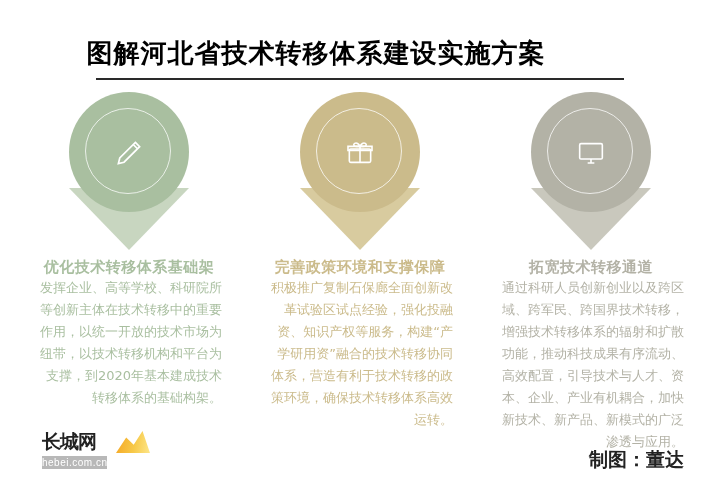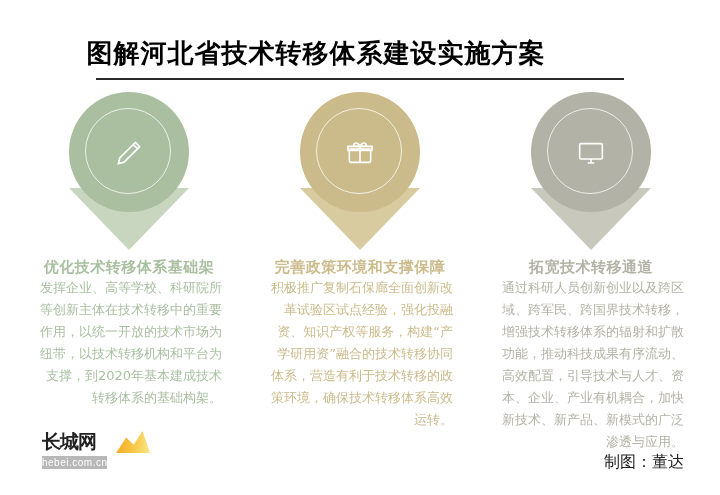--- a/index.html
+++ b/index.html
@@ -155,23 +155,24 @@
     color: #ffffff;
     background: #b8b8b8;
     padding: 1px 0;
     letter-spacing: 0.5px;
     font-family: "Liberation Sans", sans-serif;
   }
   .credit {
     position: absolute;
     right: 36px;
     bottom: 22px;
-    font-size: 16px;
+    font-size: 19px;
     color: #222222;
     font-family: "DejaVu Sans", "Liberation Sans", sans-serif;
+    font-weight: bold;
   }
 </style>
 </head>
 <body>
 
 <div class="page">
 
   <div class="title">图解河北省技术转移体系建设实施方案</div>
   <div class="title-rule"></div>
 

